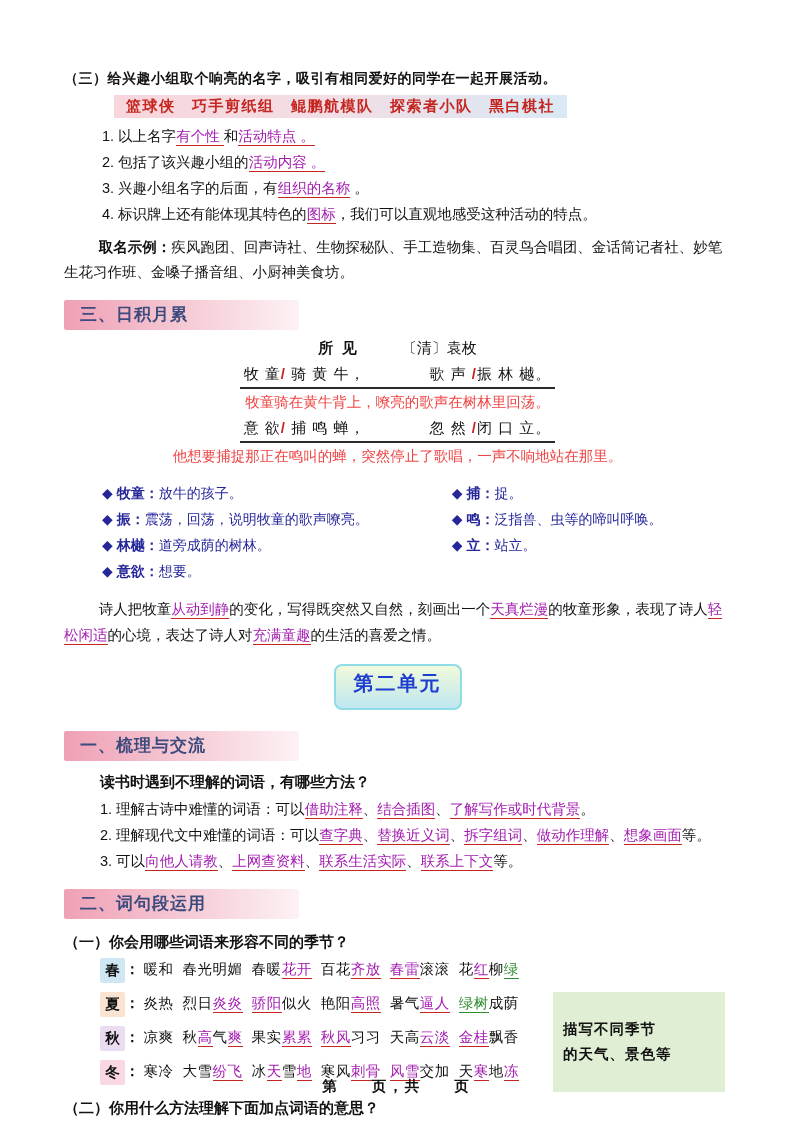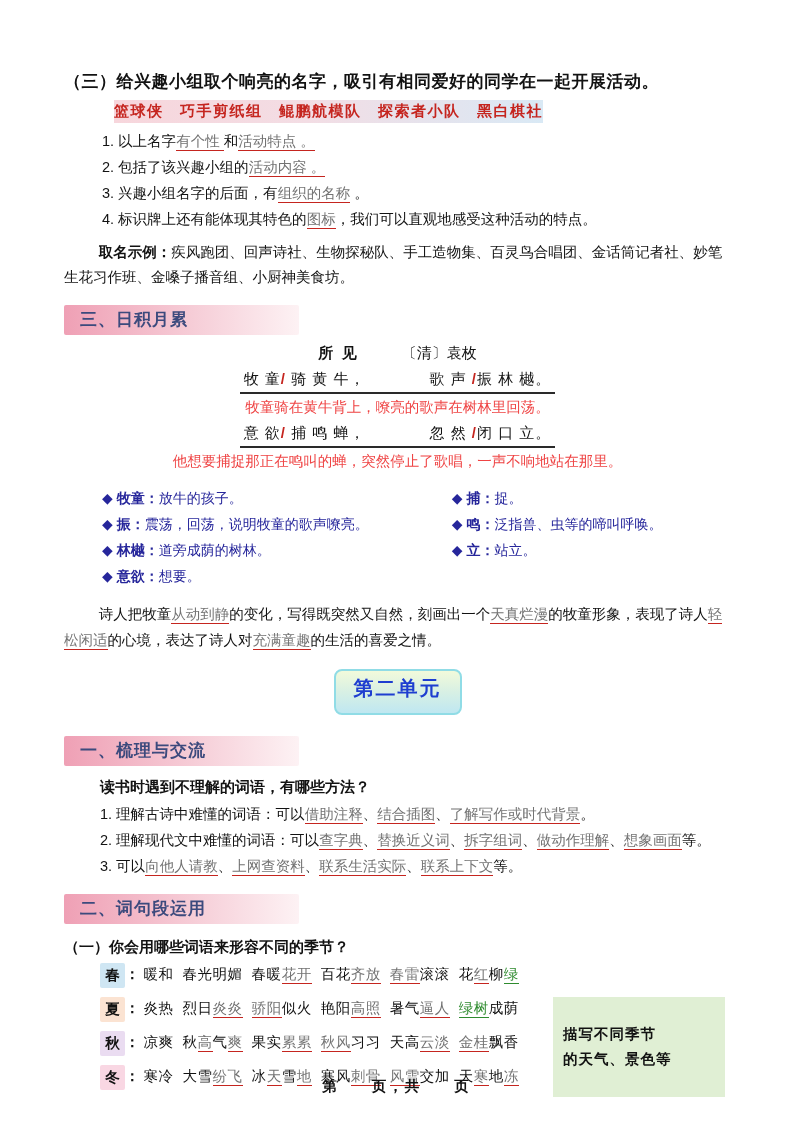--- a/index.html
+++ b/index.html
@@ -8,29 +8,29 @@
     font-family:"Liberation Sans","DejaVu Sans",sans-serif;
     color:#121212; font-size:14.5px;
     position:relative; overflow:hidden;
   }
   .page { box-sizing:border-box; padding:70px 62px 0 64px; position:relative; height:100%; }
 
   .rich, .li, .words, .poem-line, .poem-title { white-space:pre-wrap; }
 
   
   .s-b  { font-weight:bold; }
-  .s-r  { color:#737373; border-bottom:1px solid #c5251f; padding-bottom:1px; }
+  .s-r  { color:#a21caf; border-bottom:1px solid #c5251f; padding-bottom:1px; }
   .s-g  { color:#2e8b2e; border-bottom:1px solid #2e8b2e; padding-bottom:1px; }
   .s-s  { color:#c5251f; font-weight:bold; }
 
-  .title-3 { font-weight:bold; font-size:17px; letter-spacing:0.5px; }
+  .title-3 { font-weight:bold; font-size:14px; letter-spacing:0.5px; }
 
   .names-line-wrap { margin:7px 0 5px 50px; }
   .names-line {
-    display:inline-block; padding:2px 0;
+    display:inline-block; padding:2px 12px;
     background:linear-gradient(90deg,#f7d6dc 0%,#f3dde4 45%,#d9e9f5 100%);
     color:#c5251f; font-weight:bold; font-size:15px; letter-spacing:1.5px;
   }
 
   .list .li { margin-left:38px; line-height:26px; }
 
   .naming { margin:8px 0 0 0; text-indent:2.4em; line-height:25px; }
 
   .sec-head {
     display:inline-block; min-width:205px; margin-top:15px;
@@ -178,17 +178,18 @@
     </div>
     <div class="season-row">
       <span class="s-label winter">冬</span>
         <span class="colon">：</span>
       <span class="words rich"><span>寒冷  大雪</span><span class="s-r">纷飞</span><span>  冰</span><span class="s-r">天</span><span>雪</span><span class="s-r">地</span><span>  寒风</span><span class="s-r">刺骨</span><span>  </span><span class="s-r">风雪</span><span>交加  天</span><span class="s-r">寒</span><span>地</span><span class="s-r">冻</span></span>
     </div>
     <div class="note">描写不同季节
 的天气、景色等</div>
   </div>
 
+  <div class="subq">（二）你用什么方法理解下面加点词语的意思？</div>
   <div class="li indent rich"></div>
 
   <div class="footer">第　　页，共　　页</div>
 
 </div>
 
 </body></html>

